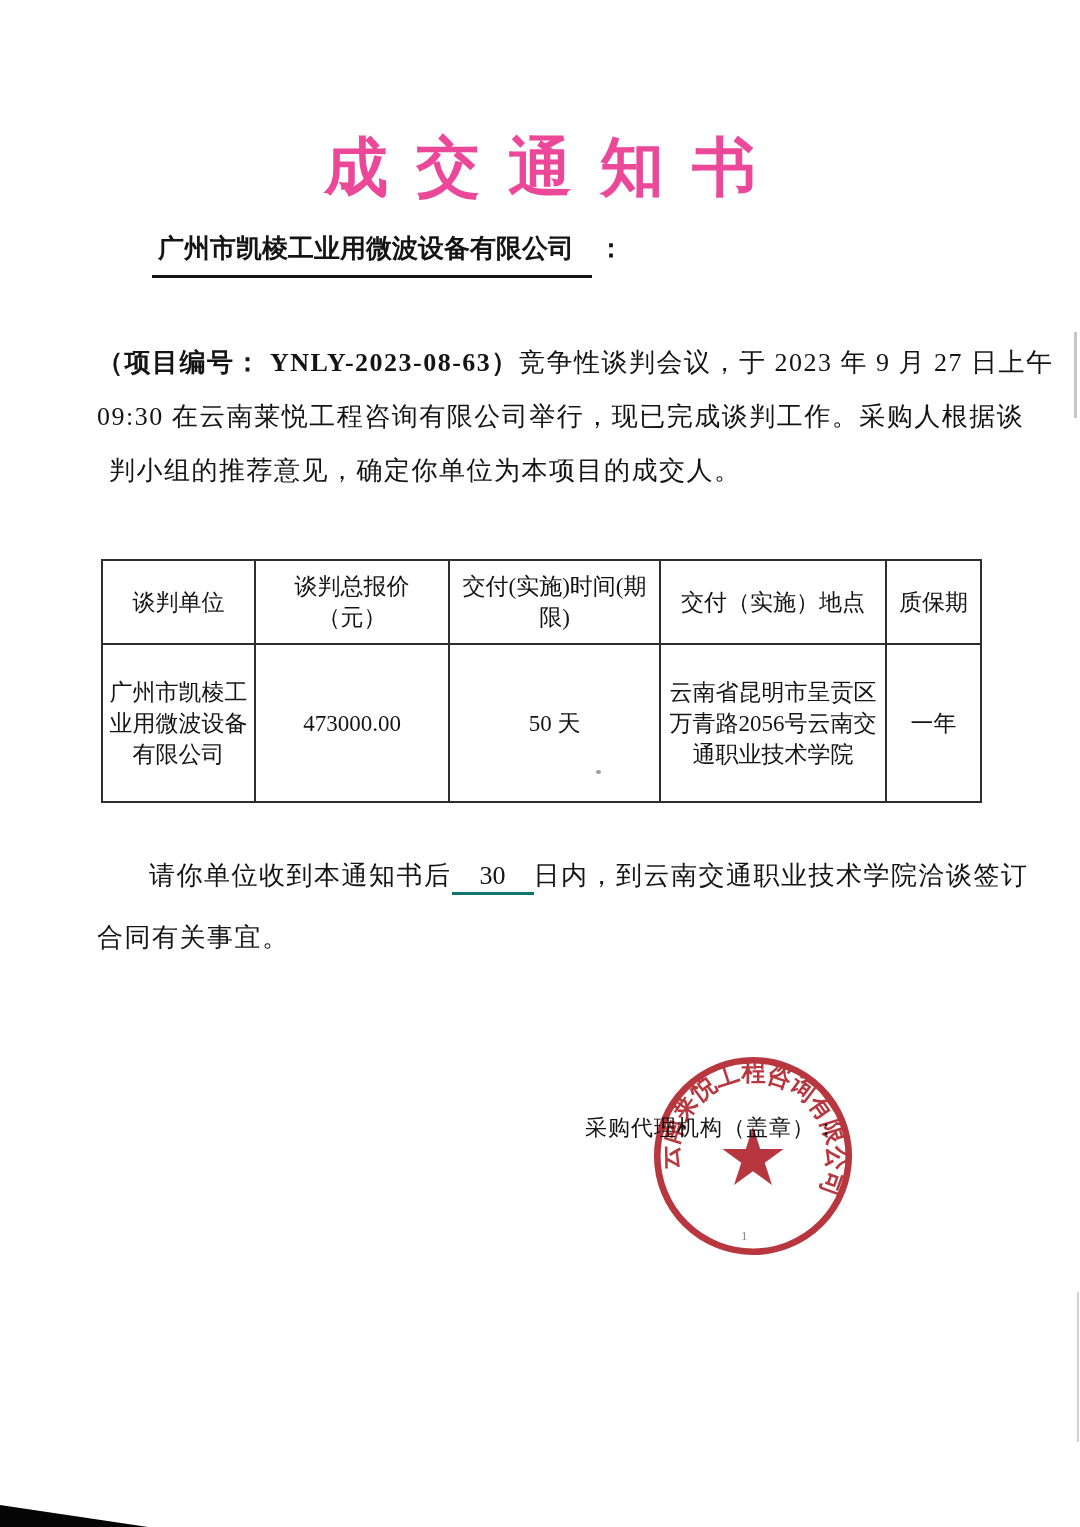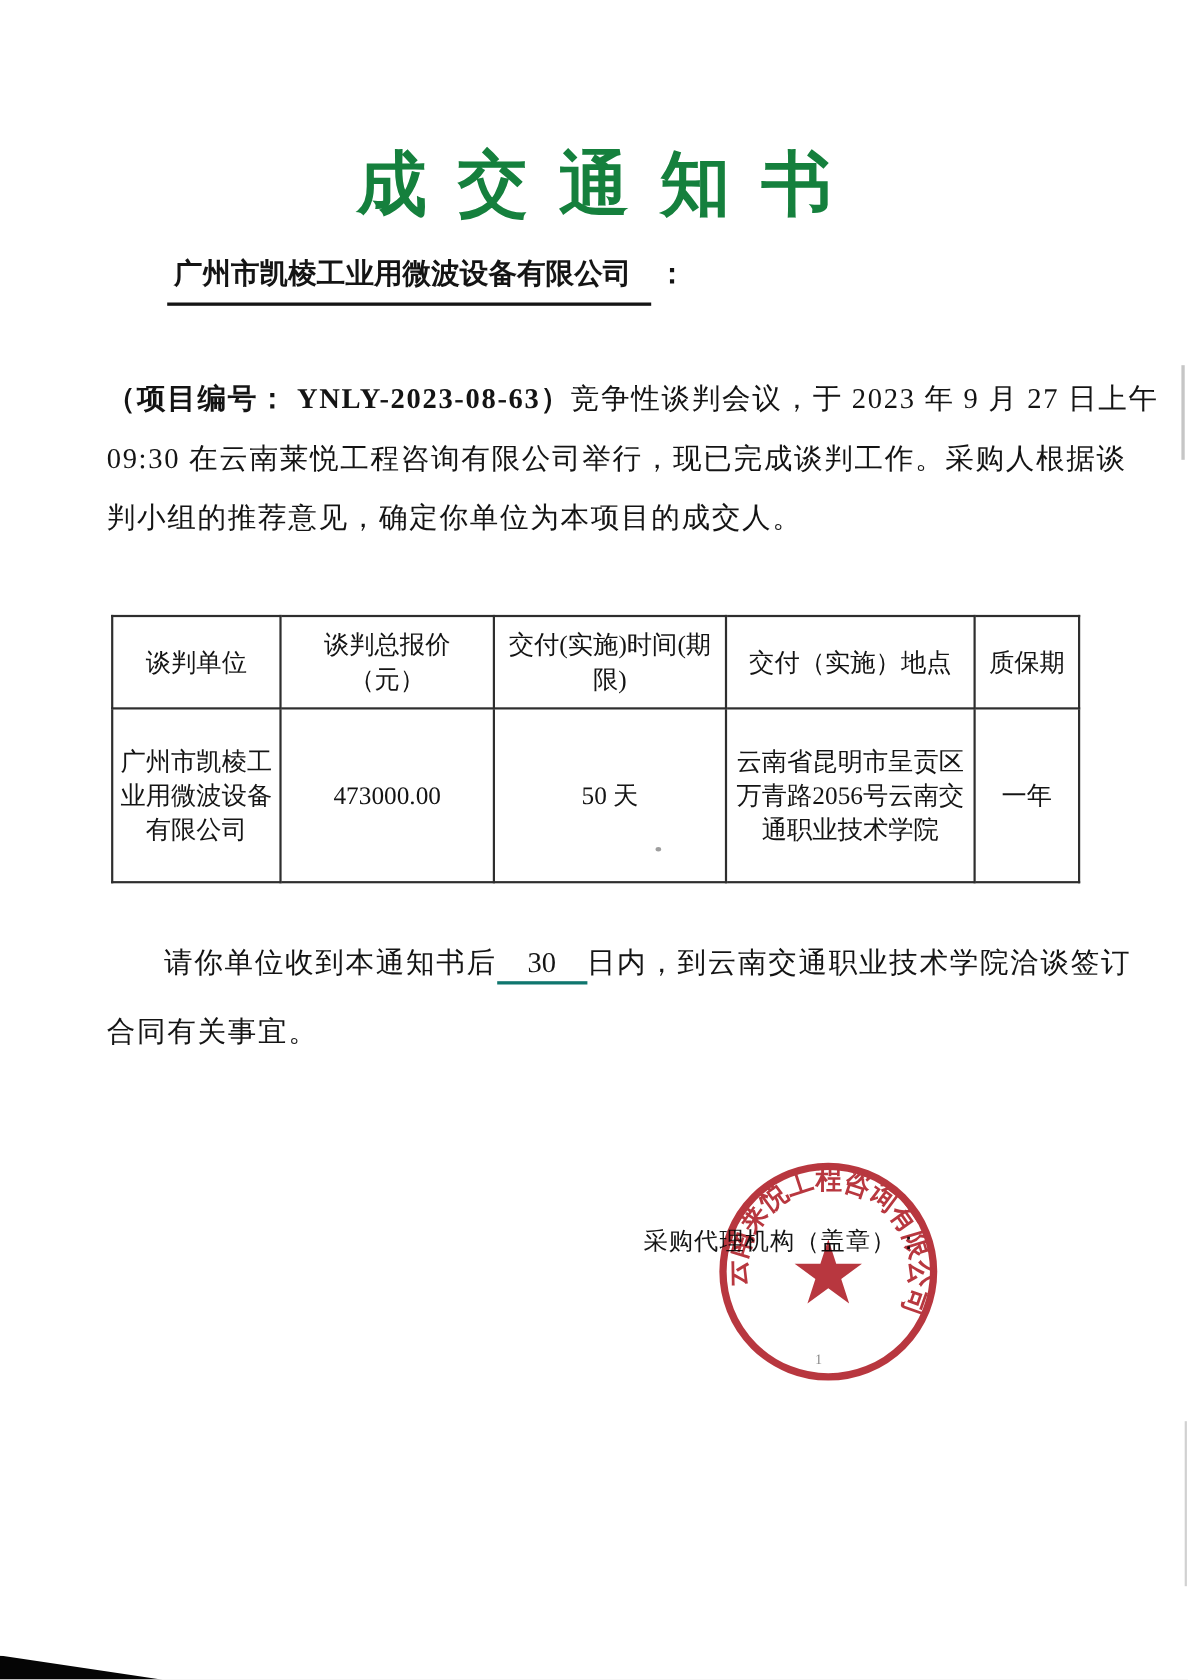--- a/index.html
+++ b/index.html
@@ -11,21 +11,21 @@
     font-family:"Liberation Serif","DejaVu Serif",serif;
     color:#141414;
     margin:0 auto;
   }
   
   .doc-title{
     position:absolute;top:124px;left:0;width:100%;
     text-align:center;
     font-size:64px;font-weight:900;
     letter-spacing:28px;text-indent:28px;
-    color:#15803d;
+    color:#ec4899;
   }
   
   .addressee{
     position:absolute;top:231px;left:152px;
     font-size:26px;font-weight:bold;
   }
   .addressee .name{
     border-bottom:3px solid #141414;
     padding:0 18px 12px 6px;
   }
@@ -34,21 +34,21 @@
   .body-line{
     position:absolute;left:97px;width:890px;
     font-size:26px;line-height:34px;
     letter-spacing:1.5px;
     white-space:nowrap;
   }
   .bl1{top:292px;font-weight:bold;text-indent:62px;}
   .bl2{top:346px;}
   .bl2 .bold{font-weight:bold;}
   .bl3{top:400px;}
-  .bl4{top:454px;}
+  .bl4{top:454px;margin-left:12px;}
   
   .table-wrap{position:absolute;left:101px;top:559px;}
   table.info{
     border-collapse:collapse;table-layout:fixed;width:879px;
   }
   table.info th,table.info td{
     border:2px solid #2e2e2e;
     text-align:center;vertical-align:middle;
     font-weight:normal;
     font-size:23px;line-height:31px;

